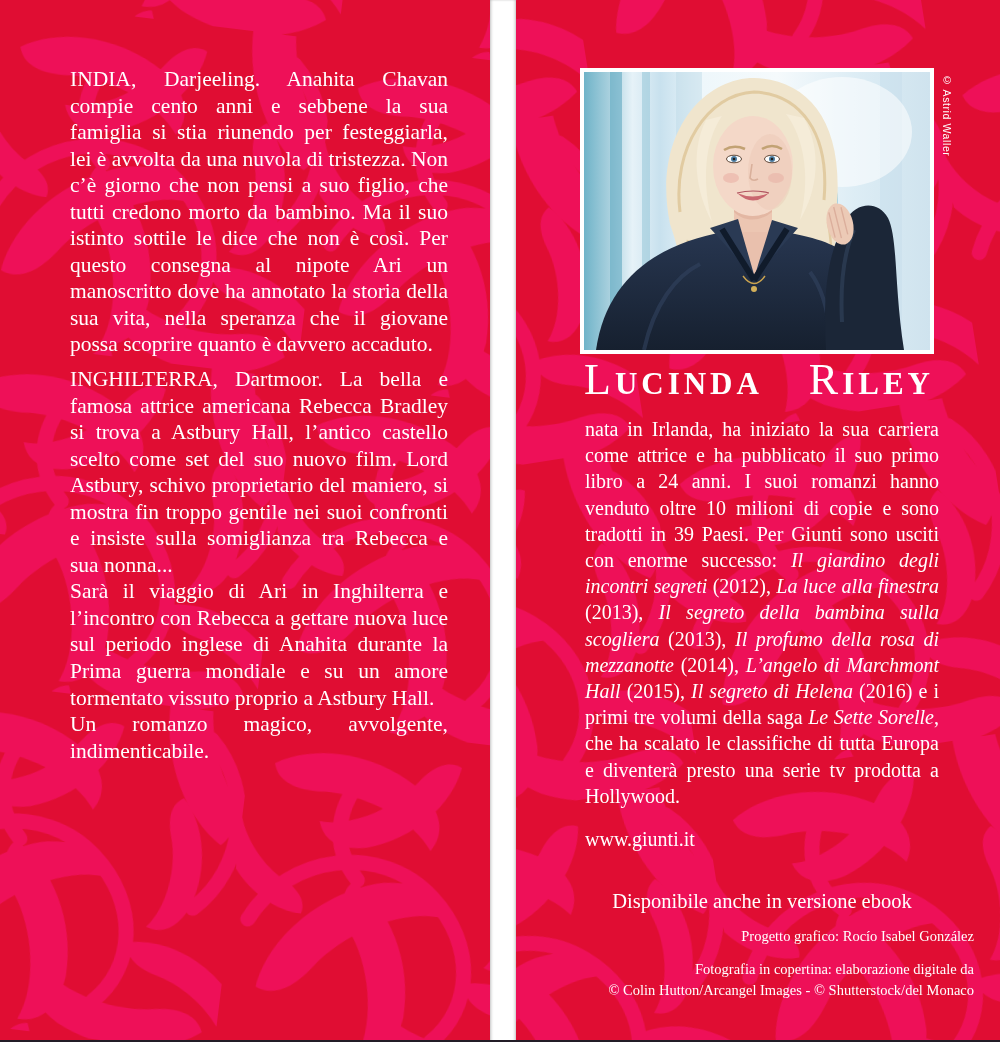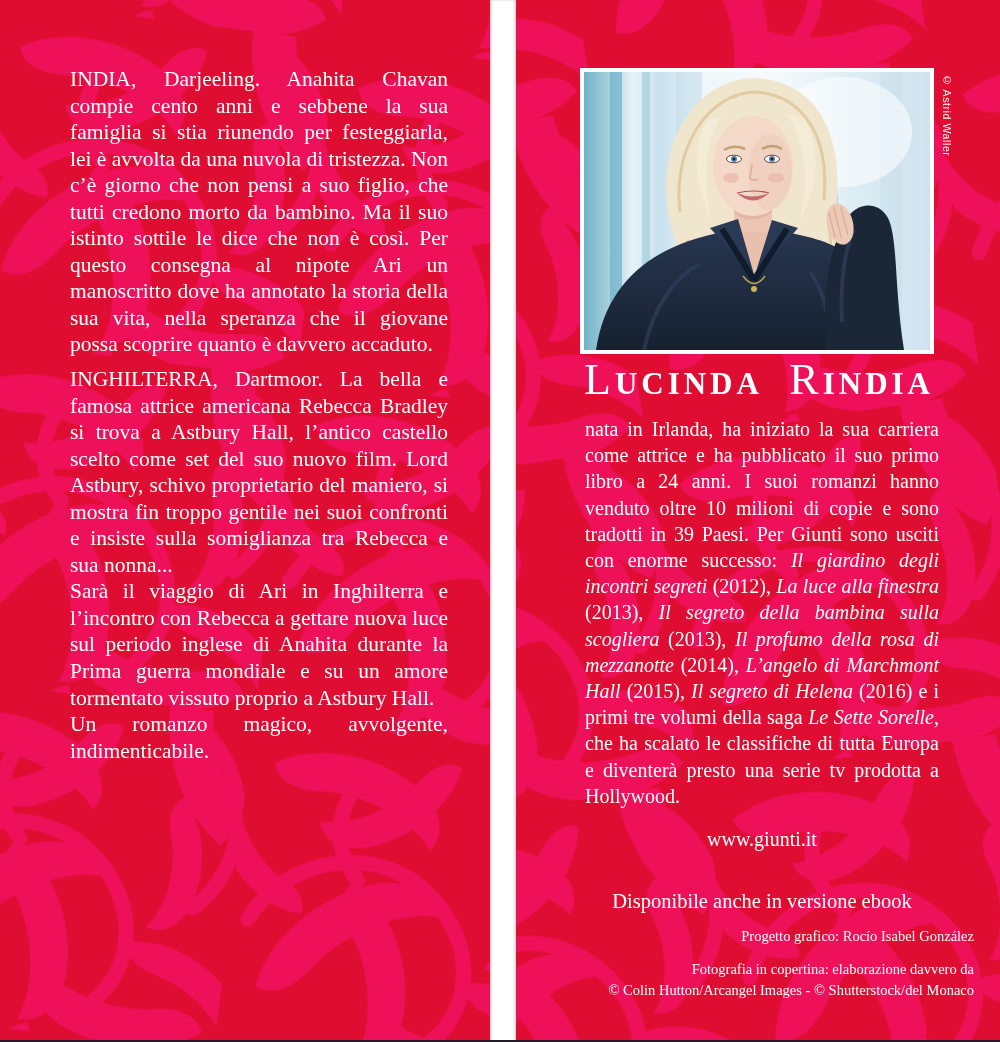--- a/index.html
+++ b/index.html
@@ -45,21 +45,21 @@
   }
   .name-word{display:inline-flex;align-items:baseline;letter-spacing:4px;}
   .name-cap{font-size:44px;line-height:1;}
   .name-rest{font-size:31px;line-height:1;font-weight:bold;}
   .bio{
     position:absolute;left:69px;top:416px;width:354px;color:#ffffff;
     font-size:20px;line-height:26.2px;text-align:justify;font-family:Liberation Serif, serif;
   }
   .bio i{font-style:italic;}
   .website{
-    position:absolute;left:69px;top:828px;width:354px;text-align:center;
+    position:absolute;left:69px;top:828px;width:354px;text-align:left;
     color:#ffffff;font-size:20px;
   }
   .ebook{
     position:absolute;left:69px;top:870px;width:354px;text-align:center;
     color:#ffffff;font-size:20.5px;margin-top:20px;
   }
   .credit{
     position:absolute;left:34px;width:424px;text-align:right;color:#ffffff;
     font-family:Liberation Serif, serif;font-size:14.5px;line-height:21px;
   }
@@ -222,32 +222,32 @@
 
     <div class="photo-credit-vertical">© Astrid Waller</div>
 
     <h1 class="author-name">
       <span class="name-word">
           <span class="name-cap">L</span>
           <span class="name-rest">UCINDA</span>
         </span>
       <span class="name-word">
           <span class="name-cap">R</span>
-          <span class="name-rest">INDIA</span>
+          <span class="name-rest">ILEY</span>
         </span>
     </h1>
 
     <div class="bio"><span>nata in Irlanda, ha iniziato la sua carriera come attrice e ha pubblicato il suo primo libro a 24 anni. I suoi romanzi hanno venduto oltre 10 milioni di copie e sono tradotti in 39 Paesi. Per Giunti sono usciti con enorme successo: </span><i>Il giardino degli incontri segreti</i><span> (2012), </span><i>La luce alla finestra</i><span> (2013), </span><i>Il segreto della bambina sulla scogliera</i><span> (2013), </span><i>Il profumo della rosa di mezzanotte</i><span> (2014), </span><i>L’angelo di Marchmont Hall</i><span> (2015), </span><i>Il segreto di Helena</i><span> (2016) e i primi tre volumi della saga </span><i>Le Sette Sorelle</i><span>, che ha scalato le classifiche di tutta Europa e diventerà presto una serie tv prodotta a Hollywood.</span></div>
 
     <div class="website">www.giunti.it</div>
 
     <div class="ebook">Disponibile anche in versione ebook</div>
 
     <div class="credit credit-design">Progetto grafico: Rocío Isabel González</div>
 
     <div class="credit credit-photo">
-      <div>Fotografia in copertina: elaborazione davvero da</div>
+      <div>Fotografia in copertina: elaborazione digitale da</div>
       <div>© Colin Hutton/Arcangel Images - © Shutterstock/del Monaco</div>
     </div>
   </section>
 
   <div class="bottom-edge"></div>
 </div>
 
 </body></html>

